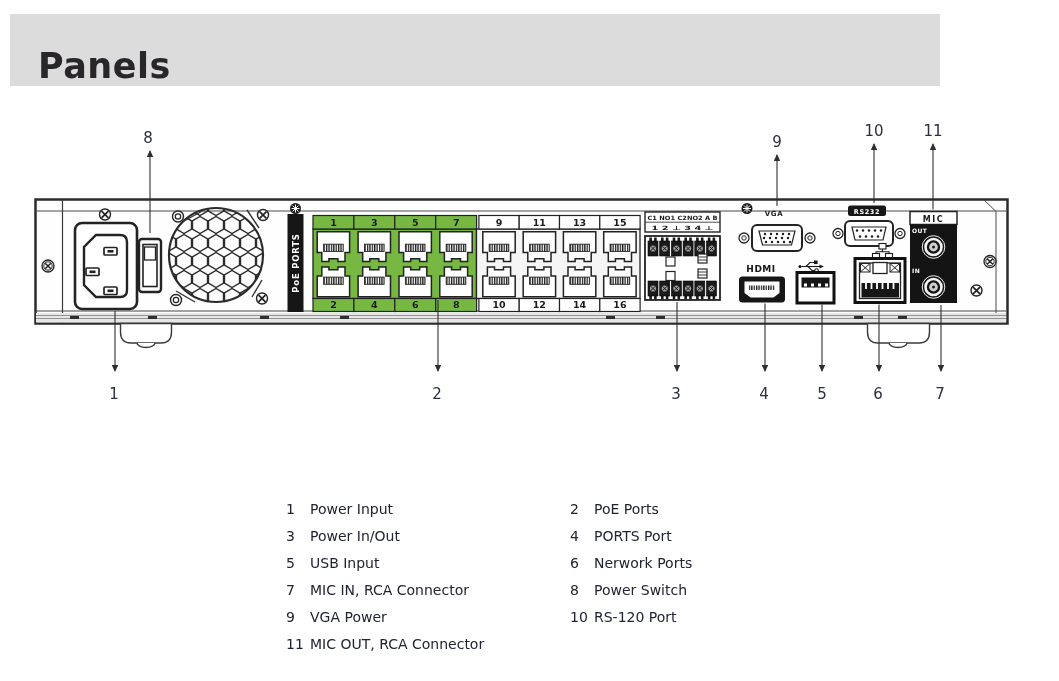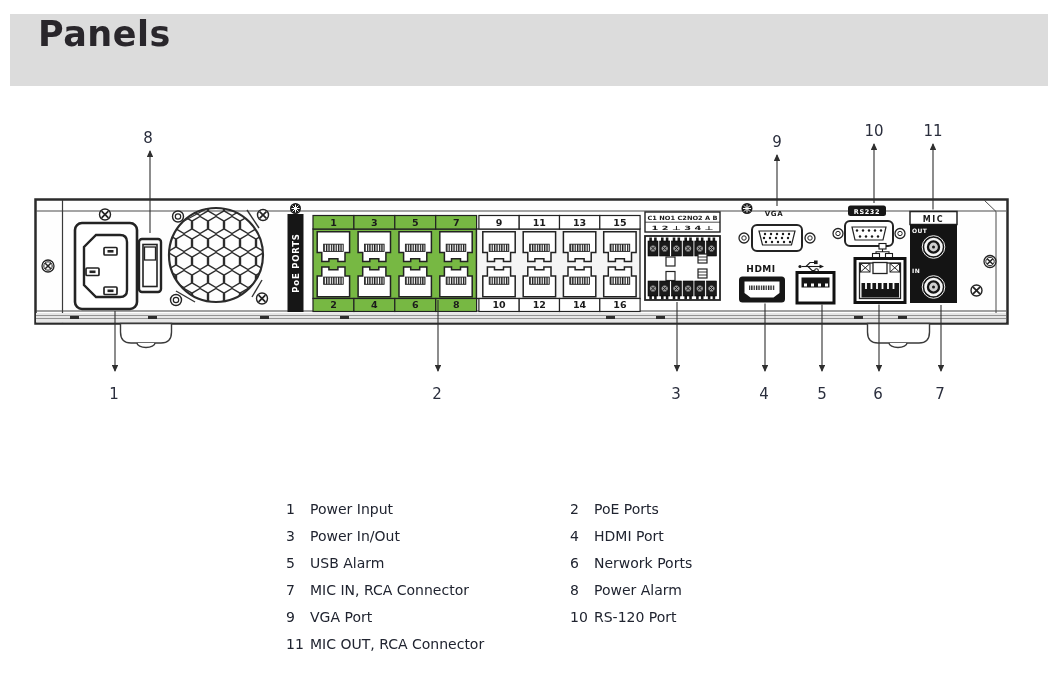--- a/index.html
+++ b/index.html
@@ -2,22 +2,22 @@
 <html><head>
 <meta charset="utf-8">
 <style>
   html,body{margin:0;padding:0}
   body{
     width:1059px;height:681px;position:relative;overflow:hidden;
     background:#ffffff;
     font-family:"DejaVu Sans","Liberation Sans",sans-serif;
   }
   .header{
-    position:absolute;left:10px;top:14px;width:1038px;height:72px;
-    background:#dcdcdc;display:flex;align-items:flex-start;
+    position:absolute;left:10px;top:14px;width:930px;height:72px;
+    background:#dcdcdc;display:flex;align-items:flex-end;
   }
   .header h1{
     margin:0;padding-left:28px;font-size:35px;font-weight:bold;
     color:#29262b;letter-spacing:.5px;
   }
   svg.diagram{position:absolute;left:0;top:0;width:1059px;height:430px;}
   svg text{font-family:"DejaVu Sans","Liberation Sans",sans-serif;}
   .legend{
     position:absolute;left:286px;top:496px;
     display:grid;grid-template-columns:284px 280px;
@@ -404,41 +404,41 @@
   <div class="legend-item">
     <span class="num">2</span>
     <span>PoE Ports</span>
   </div>
   <div class="legend-item">
     <span class="num">3</span>
     <span>Power In/Out</span>
   </div>
   <div class="legend-item">
     <span class="num">4</span>
-    <span>HDMI Port</span>
+    <span>PORTS Port</span>
   </div>
   <div class="legend-item">
     <span class="num">5</span>
-    <span>USB Alarm</span>
+    <span>USB Input</span>
   </div>
   <div class="legend-item">
     <span class="num">6</span>
     <span>Nerwork Ports</span>
   </div>
   <div class="legend-item">
     <span class="num">7</span>
     <span>MIC IN, RCA Connector</span>
   </div>
   <div class="legend-item">
     <span class="num">8</span>
-    <span>Power Alarm</span>
+    <span>Power Switch</span>
   </div>
   <div class="legend-item">
     <span class="num">9</span>
-    <span>VGA Port</span>
+    <span>VGA Power</span>
   </div>
   <div class="legend-item">
     <span class="num">10</span>
     <span>RS-120 Port</span>
   </div>
   <div class="legend-item">
     <span class="num">11</span>
     <span>MIC OUT, RCA Connector</span>
   </div>
 </div>

